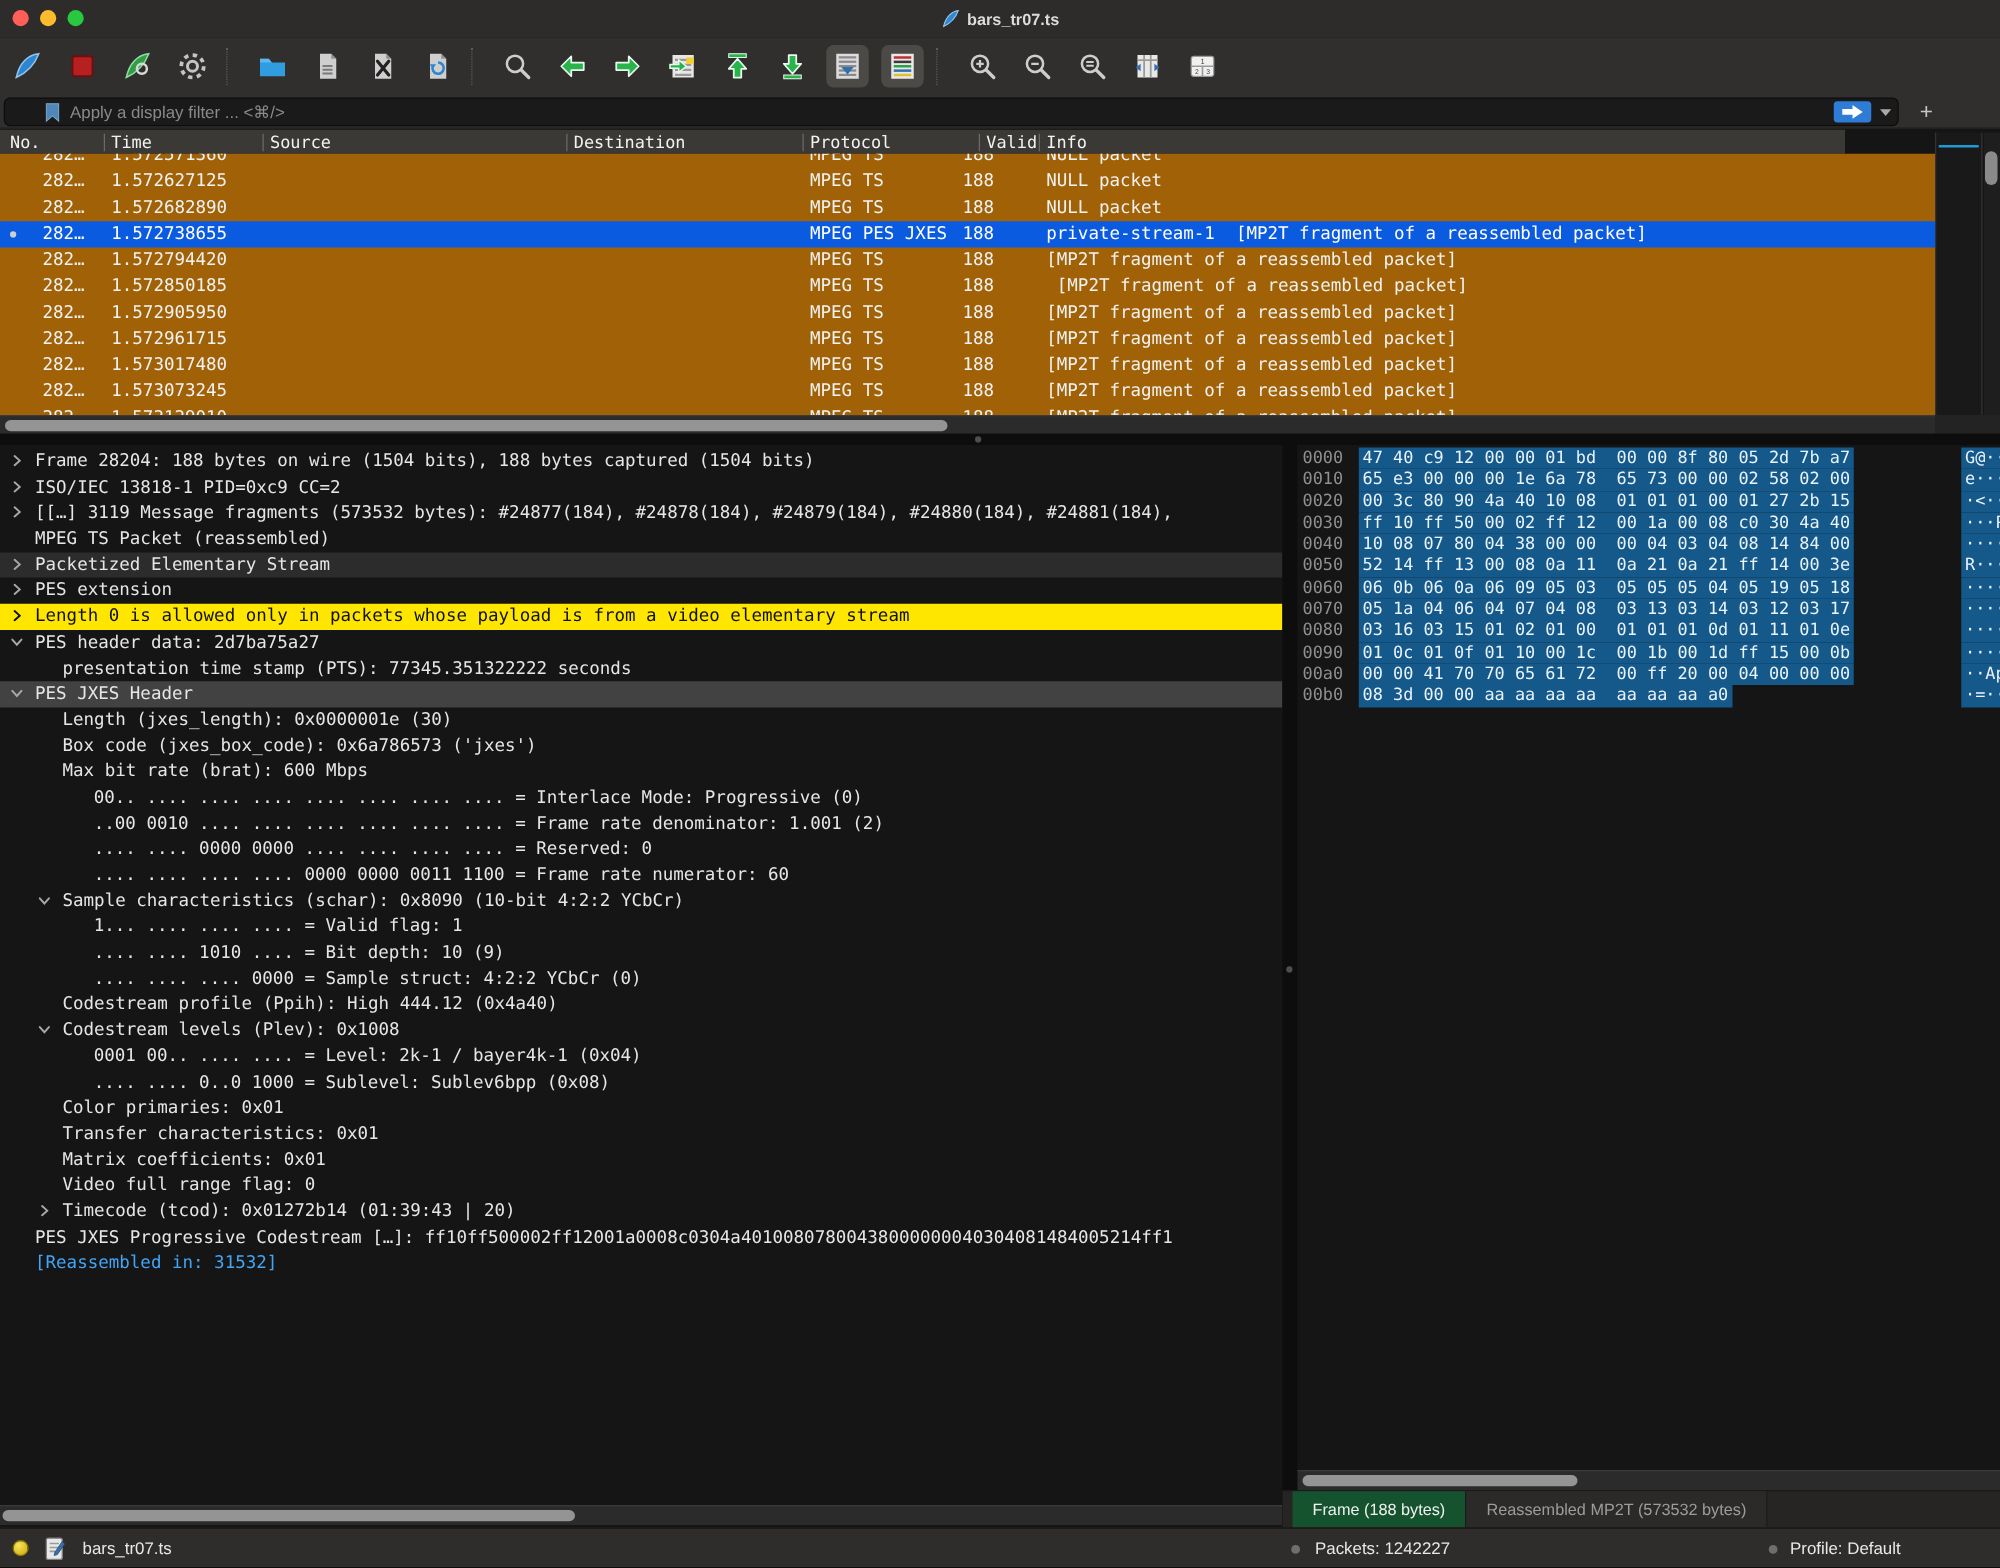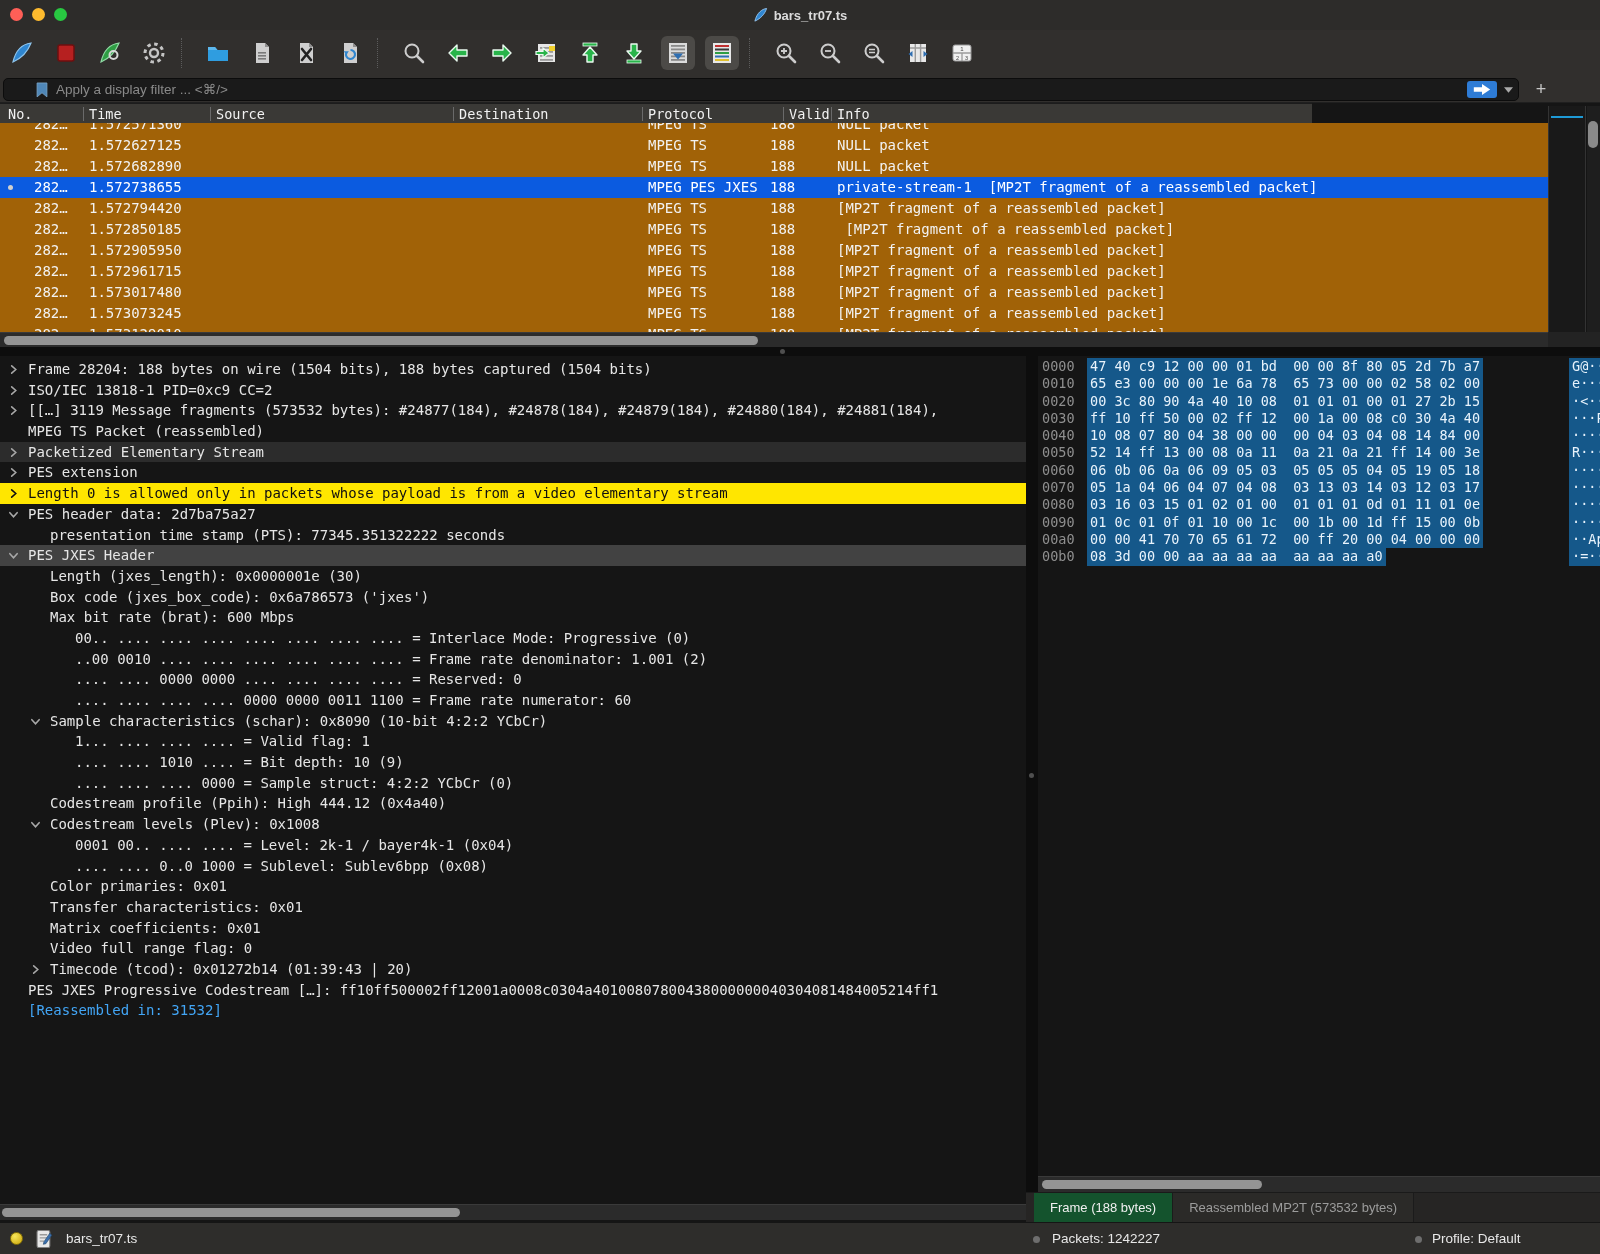--- a/index.html
+++ b/index.html
@@ -30,21 +30,21 @@
   .filter-field .bookmark{ margin:0 5px 0 4px; }
   .filter-input{ flex:1; background:transparent; border:none; outline:none; color:#d6d6d6; font-size:13.5px;
                  font-family:"Liberation Sans", sans-serif; }
   .filter-input::placeholder{ color:#8a8a8a; opacity:1; }
   .apply-btn{ width:30px; height:17px; border-radius:3px; background:#2e7cd6; display:flex; align-items:center; justify-content:center; margin-right:3px; }
   .filter-dd{ width:16px; height:17px; display:flex; align-items:center; justify-content:center; margin-right:2px; }
   .add-filter{ position:absolute; left:1531px; top:4px; width:20px; height:19px; color:#c6c6c6;
                font-size:18px; line-height:18px; text-align:center; }
 
   
-  .plist-header{ position:absolute; left:0; top:103px; width:1312px; height:20px; background:#3a3936;
+  .plist-header{ position:absolute; left:0; top:103px; width:1476px; height:20px; background:#3a3936;
                  border-top:1px solid #1c1c1c; color:#f2f2f2; font-size:13.5px; font-weight:500; }
   .hc{ position:absolute; top:2px; }
   .hc.c0{left:8px}.hc.c1{left:89px}.hc.c2{left:216px}.hc.c3{left:459px}.hc.c4{left:648px}.hc.c5{left:789px}.hc.c6{left:837px}
   .hsep{ position:absolute; top:3px; width:1px; height:14px; background:#6a6a6a; }
 
   .plist{ position:absolute; left:0; top:123px; width:1548px; height:209px; overflow:hidden; background:#a16207; }
   .prow{ position:relative; height:21px; line-height:21px; color:#f2f2f2; font-size:14px; }
   .prow.first{ margin-top:-9px; }
   .prow.selected{ background:var(--accent_selected_row); color:#ffffff; }
   .prow.selected::before{ content:''; position:absolute; left:8px; top:8px; width:5px; height:5px; border-radius:50%; background:#cfcfcf; }

